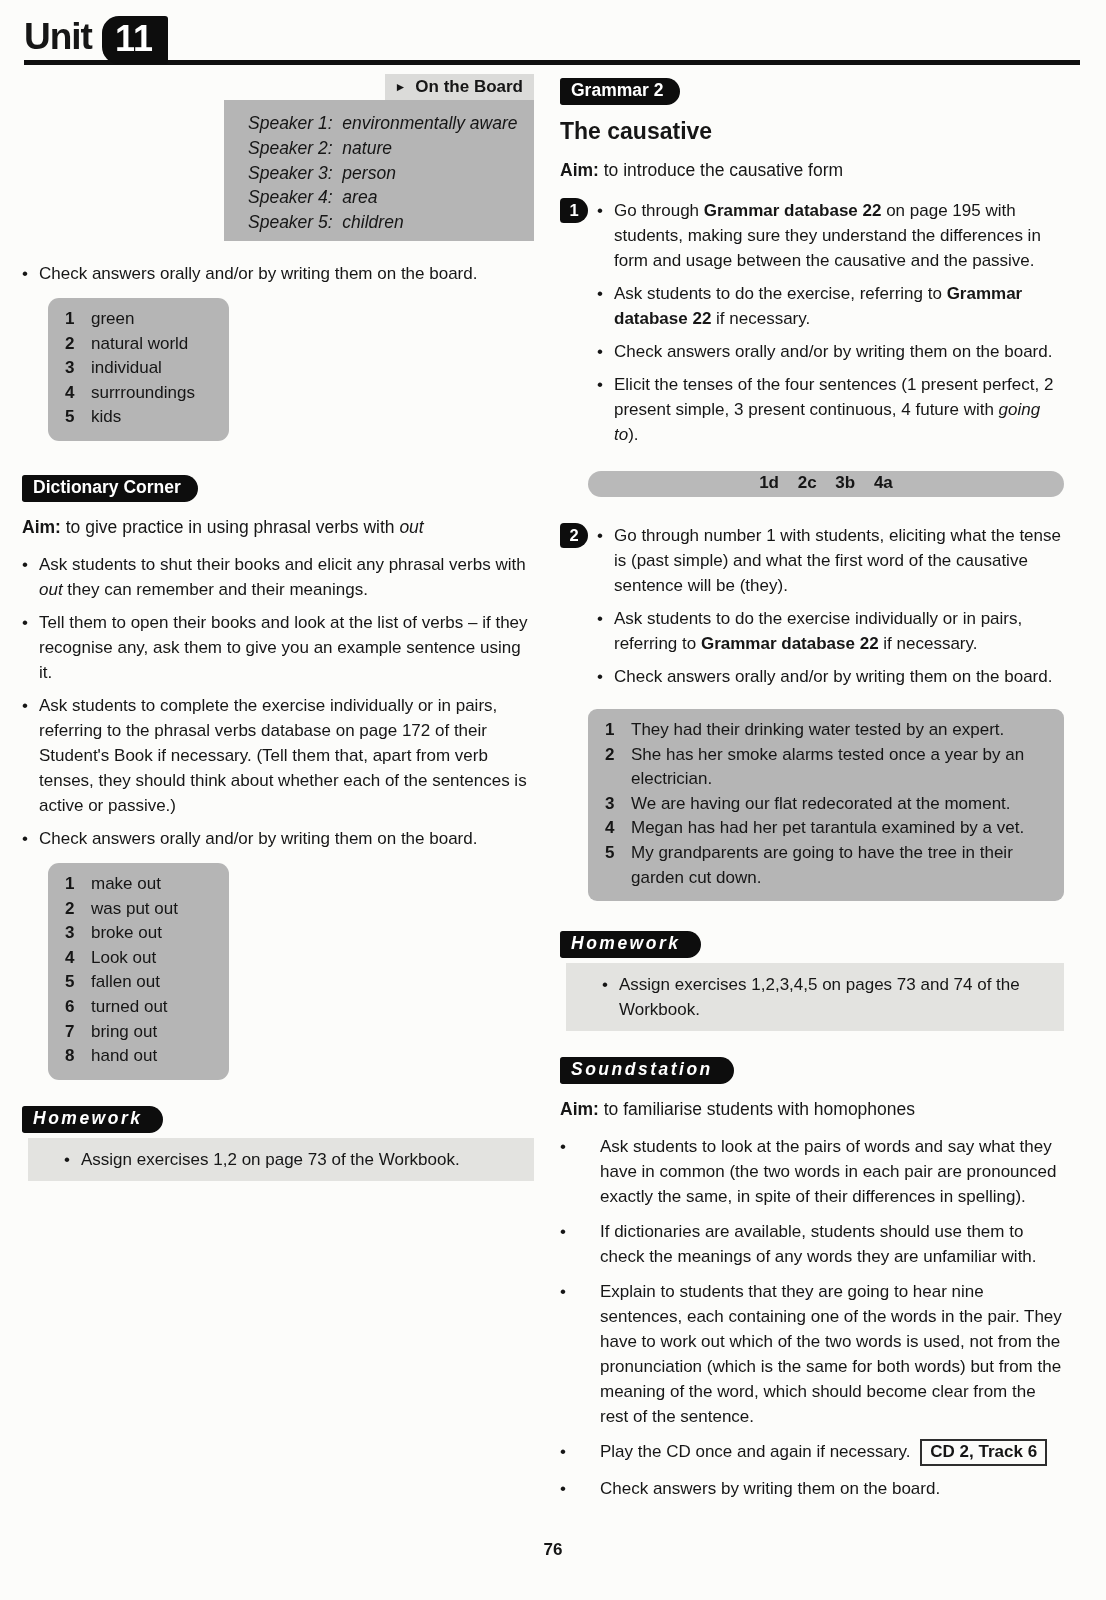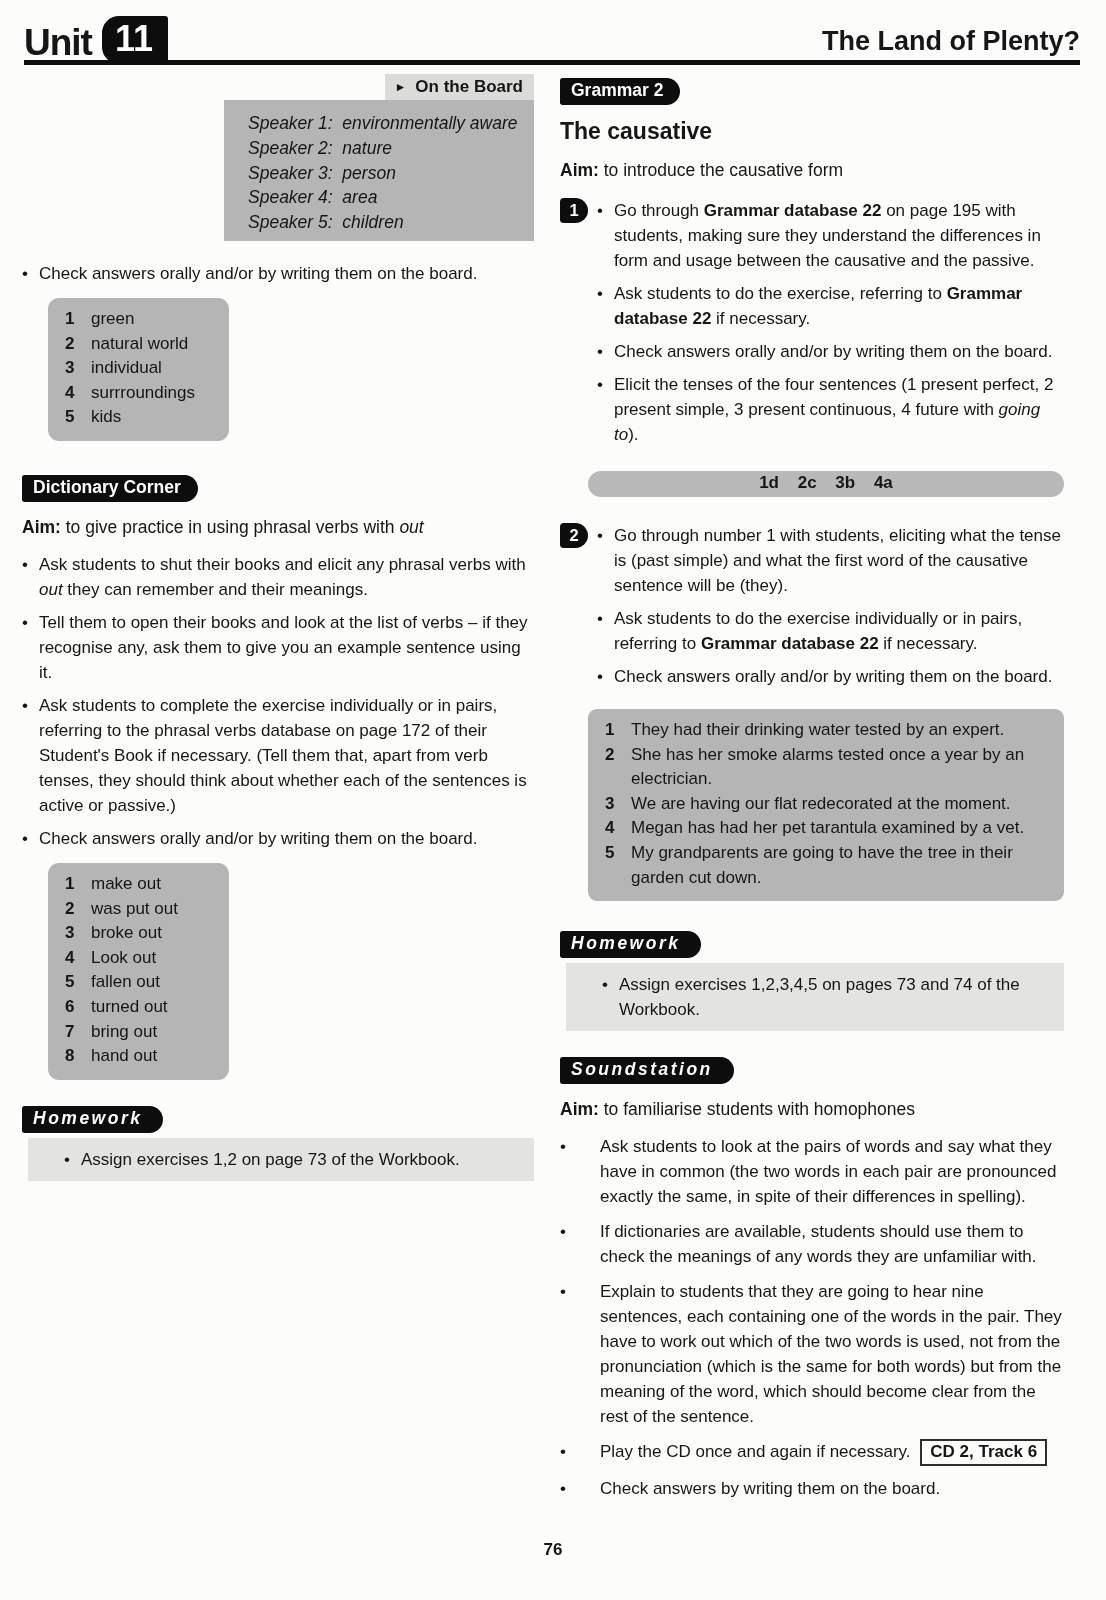--- a/index.html
+++ b/index.html
@@ -2,21 +2,21 @@
 <html><head>
 <meta charset="utf-8">
 <style>
   html,body{margin:0;padding:0;background:#ffffff;}
   .page{
     position:relative;width:1106px;height:1600px;background:#fcfcfa;
     font-family:"Liberation Sans",sans-serif;color:#161616;overflow:hidden;
   }
   
   .header{position:absolute;left:24px;right:26px;top:14px;height:46px;border-bottom:5px solid #101010;}
-  .unit-wrap{position:absolute;left:0;bottom:-4px;display:flex;align-items:flex-end;gap:10px;}
+  .unit-wrap{position:absolute;left:0;bottom:-4px;display:flex;align-items:flex-start;gap:10px;}
   .unit-label{font-size:37px;font-weight:bold;letter-spacing:-1px;}
   .unit-badge{background:#0d0d0d;color:#fff;font-size:36px;font-weight:bold;
     padding:2px 15px 4px 13px;border-radius:17px 3px 3px 17px;}
   .header-title{position:absolute;right:0;bottom:3px;font-size:27px;font-weight:bold;}
   
   .col-left{position:absolute;left:22px;top:74px;width:512px;}
   .col-right{position:absolute;left:560px;top:78px;width:504px;}
   
   .bullets,.aim,.hw-strip{font-size:17px;line-height:25px;}
   .bullet-row{display:flex;margin-bottom:8px;}
@@ -70,21 +70,20 @@
 </head>
 <body>
 
 <div class="page">
 
   <div class="header">
     <div class="unit-wrap">
       <span class="unit-label">Unit</span>
       <span class="unit-badge">11</span>
     </div>
-    <div class="header-title">The Land of Plenty?</div>
   </div>
 
   <div class="col-left">
 
     <div class="otb-label">
       <span class="otb-arrow">►</span>
       <span>On the Board</span>
     </div>
     <div class="speakers-box">
         <div class="line">Speaker 1:  environmentally aware</div>

